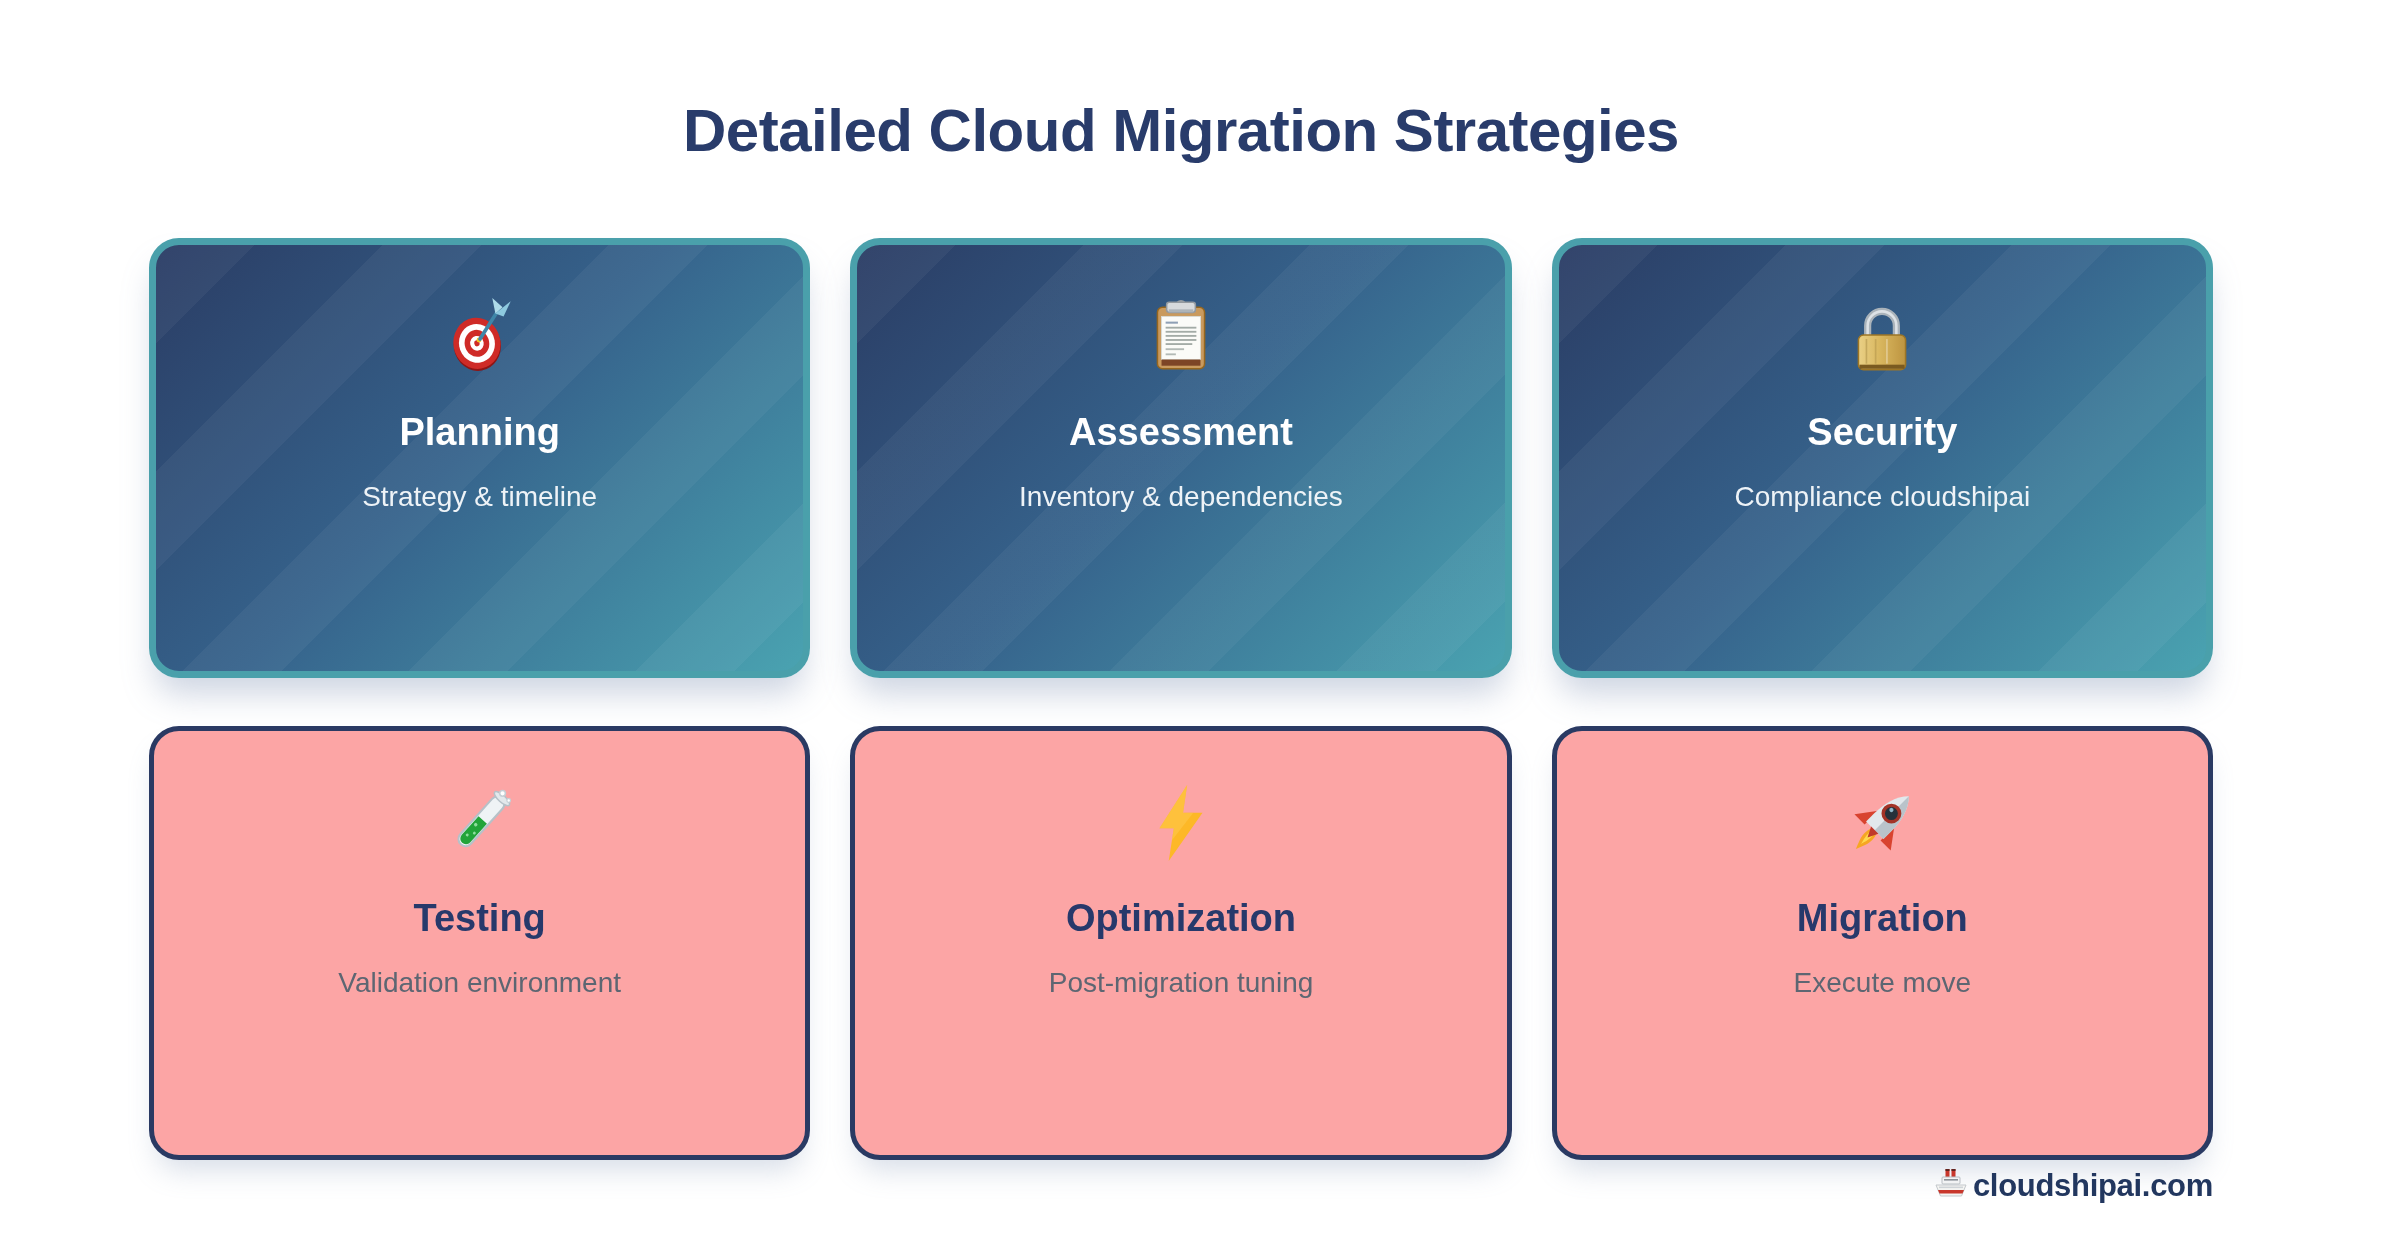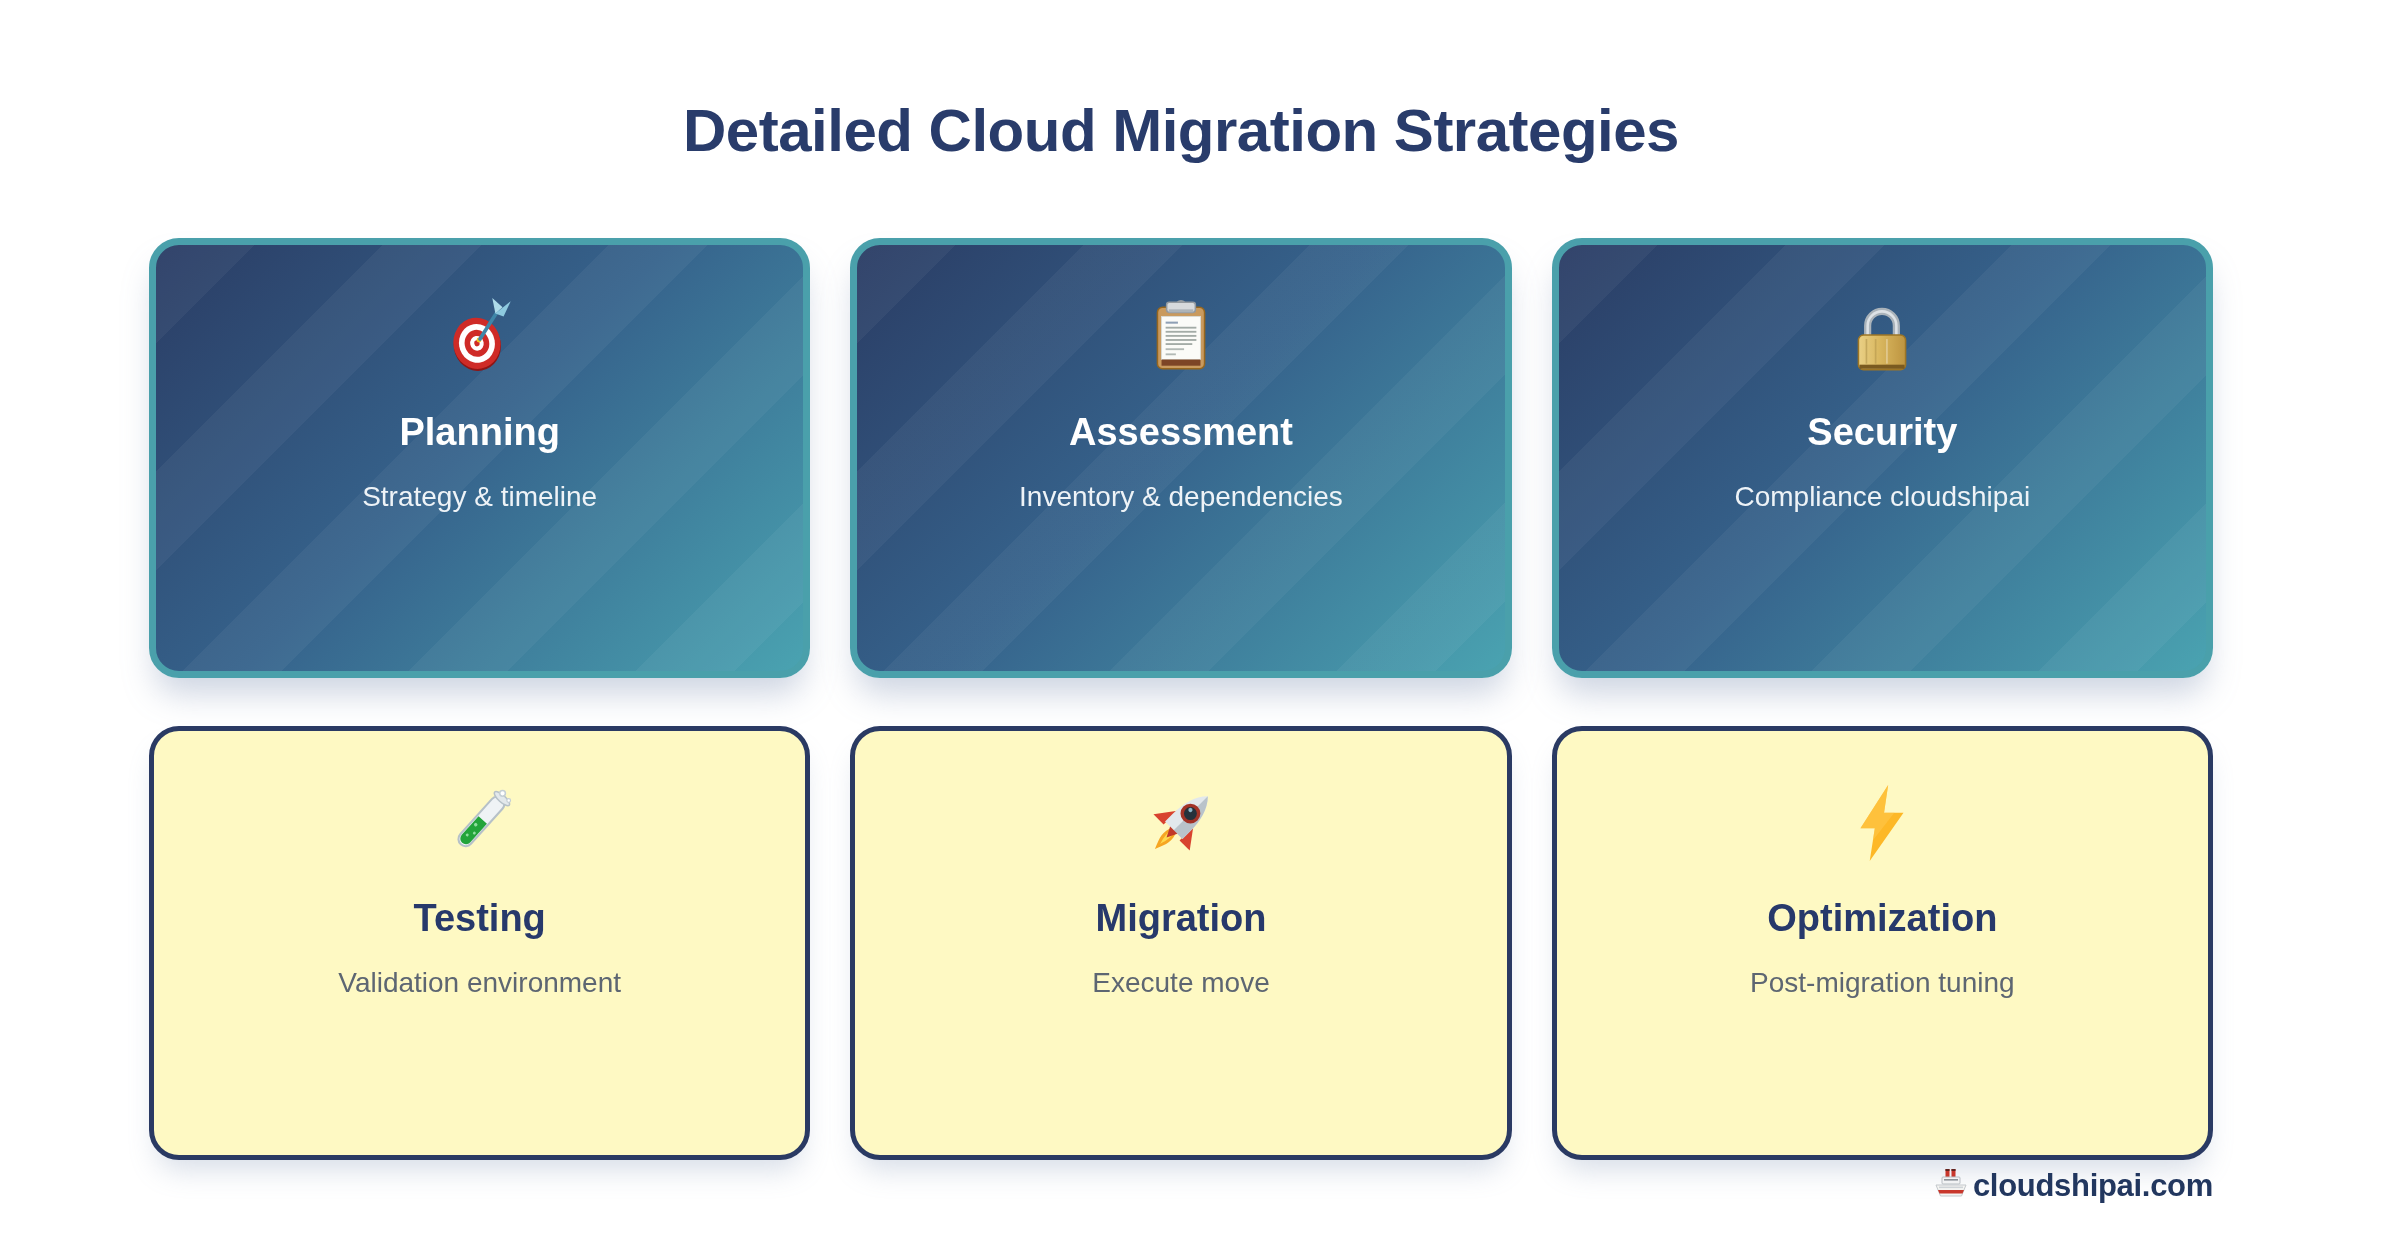--- a/index.html
+++ b/index.html
@@ -41,21 +41,21 @@
 
   .card.gradient {
     border: 7px solid #4aa0ab;
     background:
       repeating-linear-gradient(135deg, rgba(255,255,255,0.045) 0 70px, rgba(255,255,255,0) 70px 160px),
       linear-gradient(135deg, #2a3c64 0%, #36638c 48%, #4aa3b1 100%);
     box-shadow: 0 22px 32px -6px rgba(125,145,180,0.38);
   }
   .card.outline {
     border: 5px solid #2a3a63;
-    background: #fef9c3;
+    background: #fca5a5;
     box-shadow: 0 18px 28px -8px rgba(125,145,180,0.30);
   }
 
   .card .icon {
     height: 84px;
     display: flex;
     align-items: center;
     justify-content: center;
   }
   .card .icon svg { width: 82px; height: 82px; }
@@ -184,46 +184,46 @@
           <circle cx="68" cy="18" r="1.8" fill="#ffffff" stroke="#c5cfd5" stroke-width="1.2"></circle>
         </svg>
       </div>
       <h2>Testing</h2>
       <p>Validation environment</p>
     </article>
 
     <article class="card outline">
       <div class="icon">
         <svg viewBox="0 0 80 80" aria-hidden="true">
+          <polygon points="46,3 19,45 33,45 28,77 61,30 42,30" fill="#fdb827"></polygon>
+          <polygon points="46,3 19,45 33,45 31,57 52,30 42,30" fill="#ffc94f" opacity="0.55"></polygon>
+        </svg>
+      </div>
+      <h2>Optimization</h2>
+      <p>Post-migration tuning</p>
+    </article>
+
+    <article class="card outline">
+      <div class="icon">
+        <svg viewBox="0 0 80 80" aria-hidden="true">
           <g transform="rotate(45 40 40)">
             <path d="M36,52 C33,62 37,68 40,76 C43,68 47,62 44,52 Z" fill="#f6a623"></path>
             <path d="M38,52 C37,60 39,64 40,69 C41,64 43,60 42,52 Z" fill="#ffd94d"></path>
             <path d="M29,34 L15,53 L29,53 Z" fill="#d8432f"></path>
             <path d="M51,34 L65,53 L51,53 Z" fill="#d8432f"></path>
             <path d="M40,3 C49,12 52,25 52,39 L52,50 L28,50 L28,39 C28,25 31,12 40,3 Z" fill="#e2e8ec"></path>
             <path d="M40,3 C49,12 52,25 52,39 L52,50 L40,50 Z" fill="#b9c3ca"></path>
             <circle cx="40" cy="27" r="8" fill="#25313b" stroke="#a33327" stroke-width="3.4"></circle>
             <circle cx="37.5" cy="24.5" r="2" fill="#8fb6c9"></circle>
             <path d="M35,50 L40,60 L45,50 Z" fill="#c0392b"></path>
           </g>
         </svg>
       </div>
       <h2>Migration</h2>
       <p>Execute move</p>
-    </article>
-
-    <article class="card outline">
-      <div class="icon">
-        <svg viewBox="0 0 80 80" aria-hidden="true">
-          <polygon points="46,3 19,45 33,45 28,77 61,30 42,30" fill="#fdb827"></polygon>
-          <polygon points="46,3 19,45 33,45 31,57 52,30 42,30" fill="#ffc94f" opacity="0.55"></polygon>
-        </svg>
-      </div>
-      <h2>Optimization</h2>
-      <p>Post-migration tuning</p>
     </article>
 
   </section>
 
   <footer class="brand-row">
     <span>
       <svg viewBox="0 0 36 36" aria-hidden="true">
         <rect x="12.5" y="3" width="4" height="9" fill="#c8372c"></rect>
         <rect x="12.5" y="3" width="4" height="2" fill="#5d2420"></rect>
         <rect x="18.5" y="3" width="4" height="9" fill="#c8372c"></rect>

